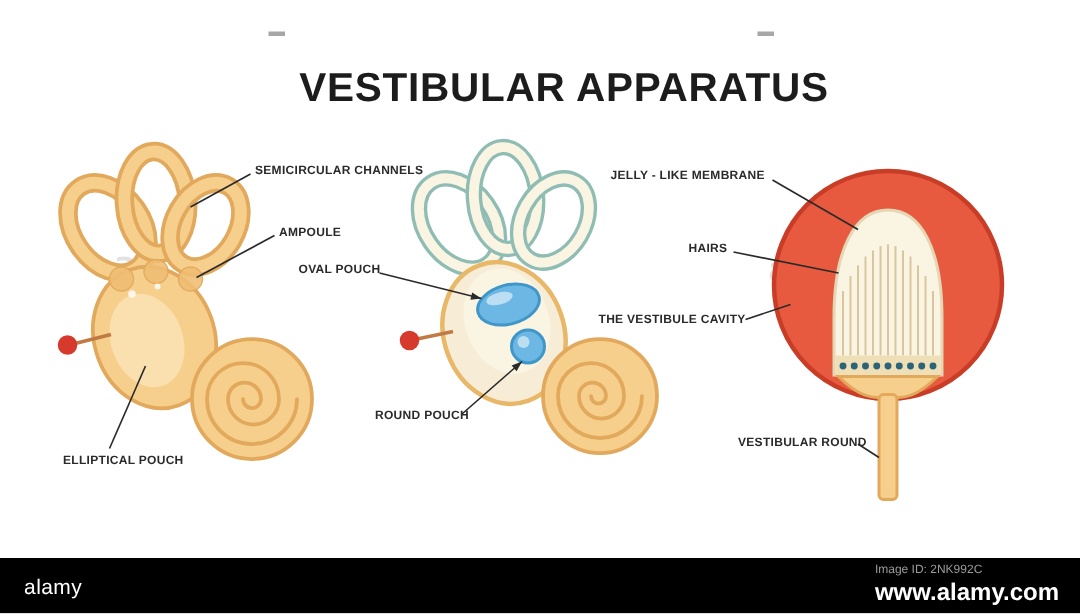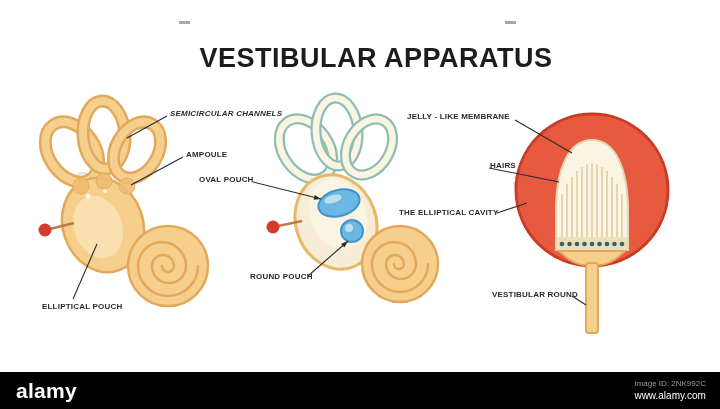--- a/index.html
+++ b/index.html
@@ -49,24 +49,24 @@
   .cell-dot { fill:var(--cell-navy); }
   .stem-yellow { fill:var(--yellow-main); stroke:var(--yellow-outline); stroke-width:2; }
   .callout { stroke:var(--label-ink); stroke-width:1.1; fill:none; }
   .arrowhead { fill:var(--label-ink); }
 
   .footer {
     position:absolute; left:0; right:0; bottom:0; height:37px;
     background:var(--footer-bg); display:flex; align-items:center;
     justify-content:space-between; padding:0 14px 0 16px; box-sizing:border-box;
   }
-  .brand { font-weight:700; font-size:21px; color:#fff; letter-spacing:.3px; }
+  .brand { font-weight:400; font-size:14px; color:#fff; letter-spacing:.3px; }
   .meta { text-align:left; line-height:1.1; }
   .image-id { font-size:8px; color:#9b9b9b; }
-  .website  { font-size:10px; font-weight:400; color:#fff; margin-top:2px; }
+  .website  { font-size:16px; font-weight:700; color:#fff; margin-top:2px; }
 </style>
 </head>
 <body>
 
 <div class="canvas">
 
   <div class="wm-dash" style="left:179px; top:21px;"></div>
   <div class="wm-dash" style="left:505px; top:21px;"></div>
   <div class="wm-a" style="left:76px; top:164px;">a</div>
   <div class="wm-a" style="left:512px; top:168px;">a</div>
@@ -166,30 +166,30 @@
       <line class="callout" x1="308" y1="276" x2="348" y2="241"></line>
       <polygon class="arrowhead" points="348,241 344.4,247.5 341.1,243.7"></polygon>
 
       <line class="callout" x1="515" y1="120" x2="572" y2="153"></line>
       <line class="callout" x1="489" y1="168" x2="559" y2="182"></line>
       <line class="callout" x1="497" y1="213" x2="527" y2="203"></line>
       <line class="callout" x1="572" y1="296" x2="586" y2="305"></line>
     </g>
   </svg>
 
-  <div class="lbl" style="left:170px; top:109px;font-style:italic;">SEMICIRCULAR CHANNELS</div>
+  <div class="lbl" style="left:170px; top:109px;">SEMICIRCULAR CHANNELS</div>
   <div class="lbl" style="left:186px; top:150px;">AMPOULE</div>
   <div class="lbl" style="left:42px; top:302px;">ELLIPTICAL POUCH</div>
 
   <div class="lbl" style="left:199px; top:175px;">OVAL POUCH</div>
   <div class="lbl" style="left:250px; top:272px;text-align:center;">ROUND POUCH</div>
 
   <div class="lbl" style="left:407px; top:112px;">JELLY - LIKE MEMBRANE</div>
-  <div class="lbl" style="left:459px; top:161px;margin-left:31px;">HAIRS</div>
-  <div class="lbl" style="left:399px; top:208px;">THE ELLIPTICAL CAVITY</div>
+  <div class="lbl" style="left:459px; top:161px;">HAIRS</div>
+  <div class="lbl" style="left:399px; top:208px;">THE VESTIBULE CAVITY</div>
   <div class="lbl" style="left:492px; top:290px;">VESTIBULAR ROUND</div>
 
   <footer class="footer">
     <div class="brand">alamy</div>
     <div class="meta">
       <div class="image-id">Image ID: 2NK992C</div>
       <div class="website">www.alamy.com</div>
     </div>
   </footer>
 

